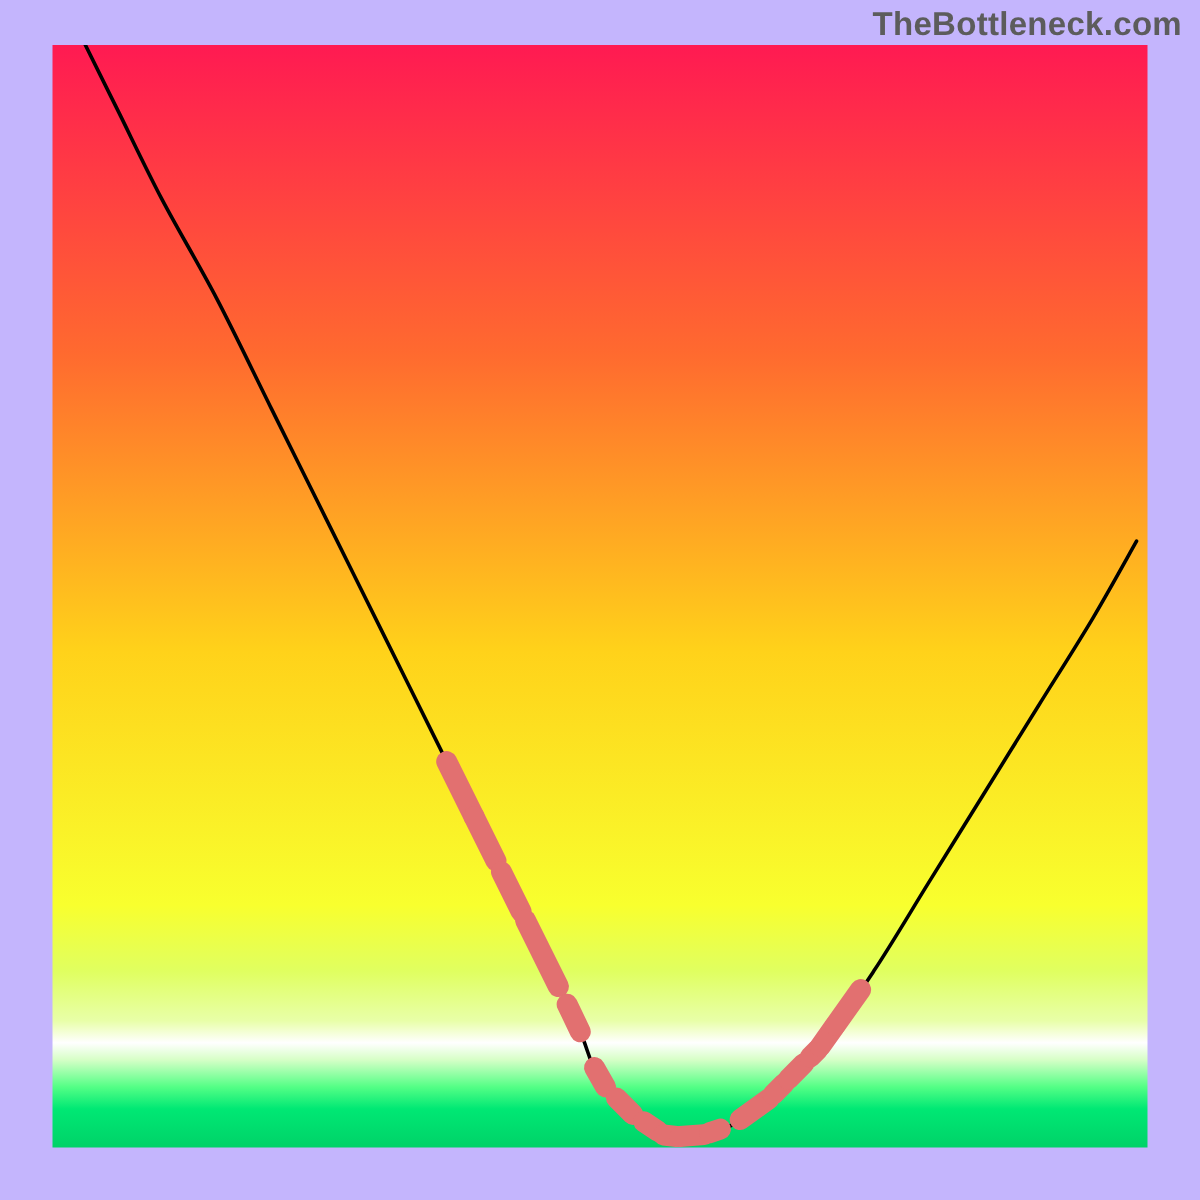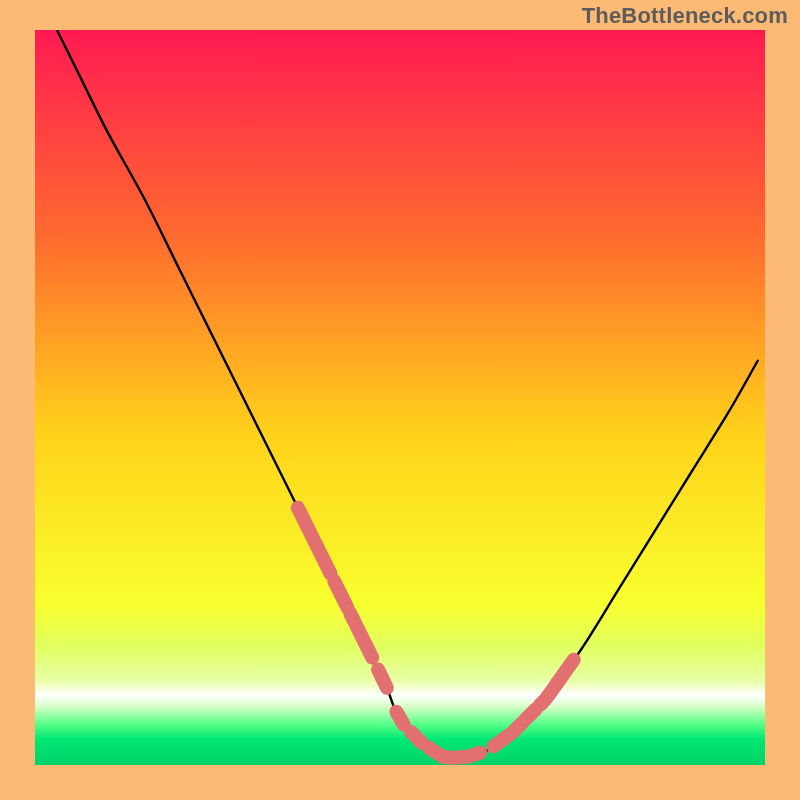--- a/index.html
+++ b/index.html
@@ -9,21 +9,21 @@
     height: 800px;
     background: #000000;
     overflow: hidden;
   }
   .frame {
     position: absolute;
     left: 0;
     top: 0;
     width: 800px;
     height: 800px;
-    background: #fdba74;
+    background: #c4b5fd;
   }
   .watermark {
     position: absolute;
     top: 3px;
     right: 12px;
     font-family: Arial, Helvetica, sans-serif;
     font-size: 22px;
     font-weight: bold;
     color: #5c5c5c;
     letter-spacing: 0.2px;

